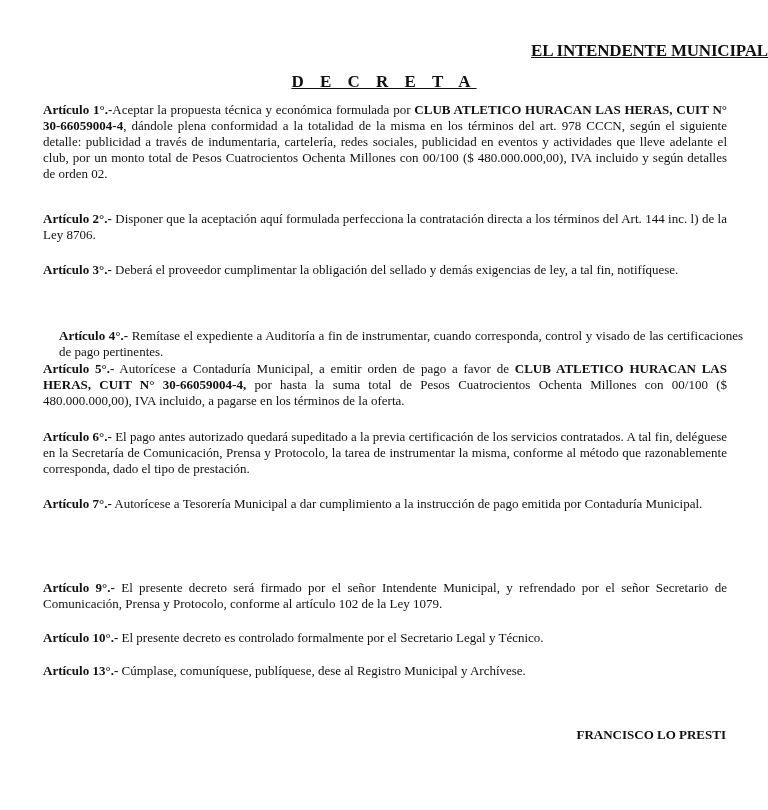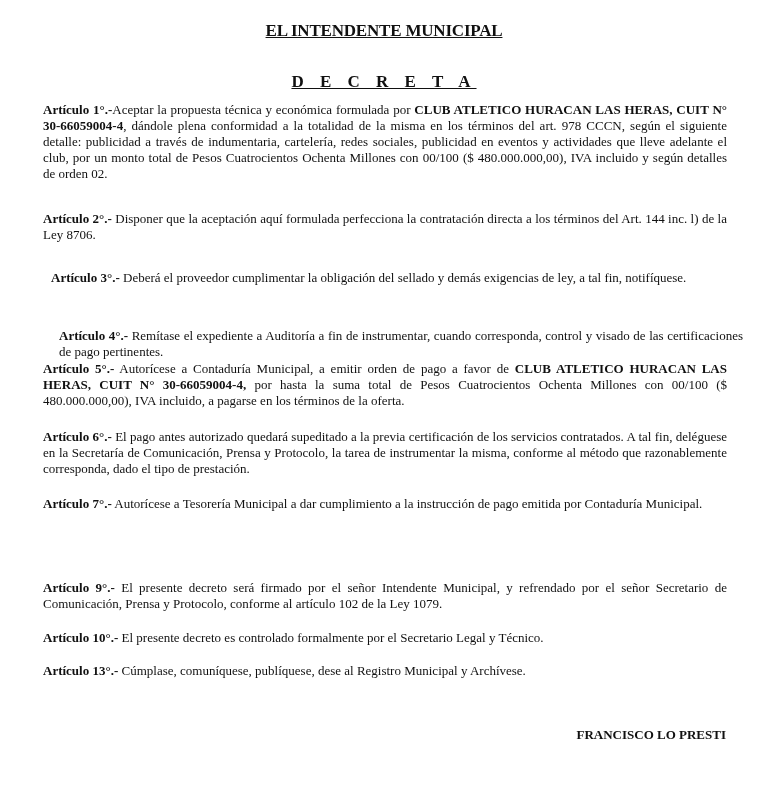--- a/index.html
+++ b/index.html
@@ -1,39 +1,39 @@
 <!DOCTYPE html>
 <html><head>
 <meta charset="utf-8">
 <style>
   html, body { margin:0; padding:0; background:#ffffff; }
   body { width:768px; height:810px; position:relative; overflow:hidden;
          font-family:"Liberation Serif", serif; color:#111; }
   .page { position:absolute; left:0; top:0; width:768px; height:810px; }
   .heading { position:absolute; left:0; width:768px; text-align:center;
              font-weight:bold; text-decoration:underline; font-size:17px; }
-  .h1 { top:21px; letter-spacing:-0.2px; }
+  .h1 { top:41px; letter-spacing:-0.2px;text-align:right; }
   .h2 { top:72px; letter-spacing:6px; }
   .article { position:absolute; left:43px; width:684px; font-size:13px;
              line-height:16px; text-align:justify; }
   .article .lbl, .article .b { font-weight:bold; }
   .sig { position:absolute; top:727px; right:42px; font-weight:bold; font-size:13px; }
 </style>
 </head>
 <body>
 
 <div class="page">
   <div class="heading h1">EL INTENDENTE MUNICIPAL</div>
   <div class="heading h2">D E C R E T A</div>
 
   <p class="article" style="top:102px;margin:0"><span class="lbl">Artículo 1°.-</span><span>Aceptar la propuesta técnica y económica formulada por </span><span class="b">CLUB ATLETICO HURACAN LAS HERAS, CUIT N° 30-66059004-4</span><span>, dándole plena conformidad a la totalidad de la misma en los términos del art. 978 CCCN, según el siguiente detalle: publicidad a través de indumentaria, cartelería, redes sociales, publicidad en eventos y actividades que lleve adelante el club, por un monto total de Pesos Cuatrocientos Ochenta Millones con 00/100 ($ 480.000.000,00), IVA incluido y según detalles de orden 02.</span></p>
 
   <p class="article" style="top:211px;margin:0"><span class="lbl">Artículo 2°.-</span><span> Disponer que la aceptación aquí formulada perfecciona la contratación directa a los términos del Art. 144 inc. l) de la Ley 8706.</span></p>
 
-  <p class="article" style="top:262px;margin:8px"><span class="lbl">Artículo 3°.-</span><span> Deberá el proveedor cumplimentar la obligación del sellado y demás exigencias de ley, a tal fin, notifíquese.</span></p>
+  <p class="article" style="top:262px;margin:0"><span class="lbl">Artículo 3°.-</span><span> Deberá el proveedor cumplimentar la obligación del sellado y demás exigencias de ley, a tal fin, notifíquese.</span></p>
 
   <p class="article" style="top:312px;margin:16px"><span class="lbl">Artículo 4°.-</span><span> Remítase el expediente a Auditoría a fin de instrumentar, cuando corresponda, control y visado de las certificaciones de pago pertinentes.</span></p>
 
   <p class="article" style="top:361px;margin:0"><span class="lbl">Artículo 5°.-</span><span> Autorícese a Contaduría Municipal, a emitir orden de pago a favor de </span><span class="b">CLUB ATLETICO HURACAN LAS HERAS, CUIT N° 30-66059004-4,</span><span> por hasta la suma total de Pesos Cuatrocientos Ochenta Millones con 00/100 ($ 480.000.000,00), IVA incluido, a pagarse en los términos de la oferta.</span></p>
 
   <p class="article" style="top:429px;margin:0"><span class="lbl">Artículo 6°.-</span><span> El pago antes autorizado quedará supeditado a la previa certificación de los servicios contratados. A tal fin, deléguese en la Secretaría de Comunicación, Prensa y Protocolo, la tarea de instrumentar la misma, conforme al método que razonablemente corresponda, dado el tipo de prestación.</span></p>
 
   <p class="article" style="top:496px;margin:0"><span class="lbl">Artículo 7°.-</span><span> Autorícese a Tesorería Municipal a dar cumplimiento a la instrucción de pago emitida por Contaduría Municipal.</span></p>
 
 

